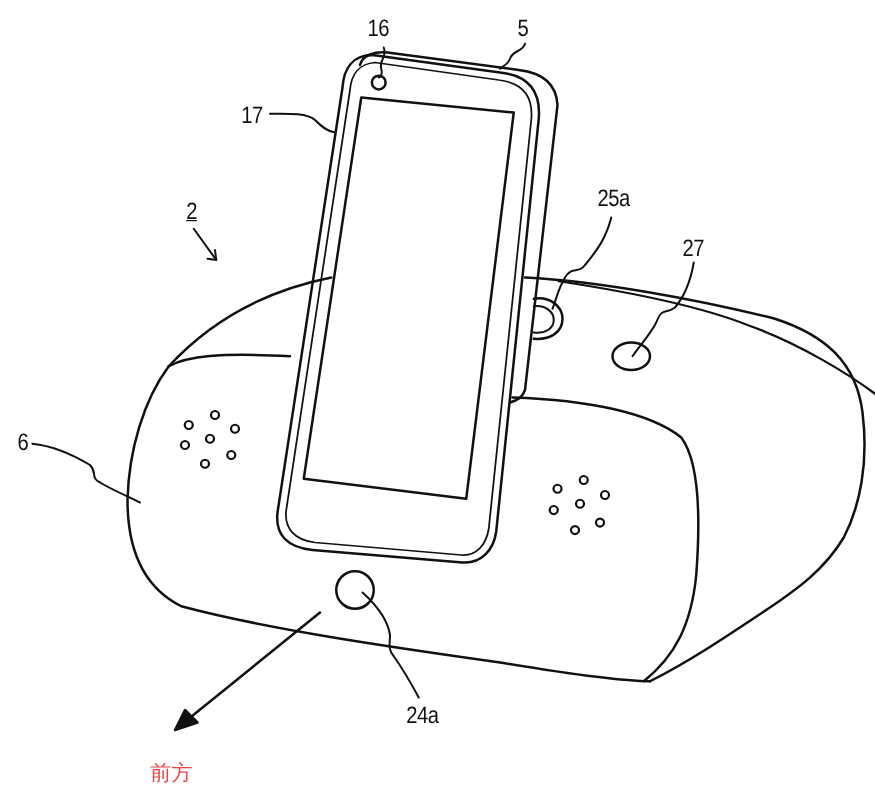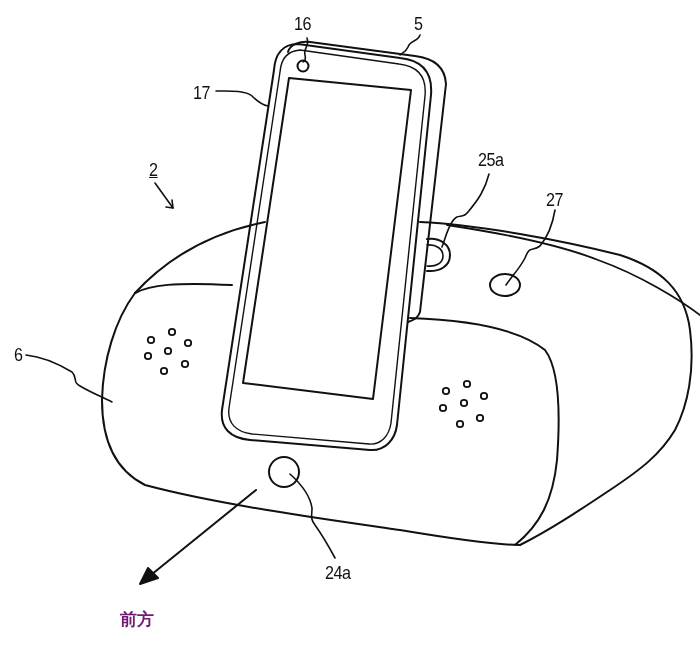--- a/index.html
+++ b/index.html
@@ -1,21 +1,21 @@
 <!DOCTYPE html>
 <html><head>
 <meta charset="utf-8">
 <style>
   html, body { margin:0; padding:0; background:#ffffff; }
   body { width:700px; height:646px; position:relative; overflow:hidden;
          font-family:"Liberation Sans", sans-serif; }
   svg.drawing { position:absolute; left:0; top:0; }
   .lbl { position:absolute; font-family:"Liberation Sans Narrow","Liberation Sans", sans-serif;
          font-size:19px; color:#111; line-height:1; letter-spacing:-0.5px; transform:scaleX(0.85); transform-origin:left top; }
-  .lbl-ja { position:absolute; font-family:"DejaVu Sans", sans-serif; font-weight:bold; font-size:17px; color:#701a75; line-height:1; }
+  .lbl-ja { position:absolute; font-family:"DejaVu Sans", sans-serif; font-weight:normal; font-size:17px; color:#ef4444; line-height:1; }
   .underline { text-decoration:underline; }
 </style>
 </head>
 <body>
 
 <svg class="drawing" width="700" height="646" viewBox="0 0 700 646" fill="none" stroke="#111" stroke-width="2" stroke-linecap="round" stroke-linejoin="round">
 
   <g>
 
     <path d="M135,293 C170,255 215,232 265,222"></path>

